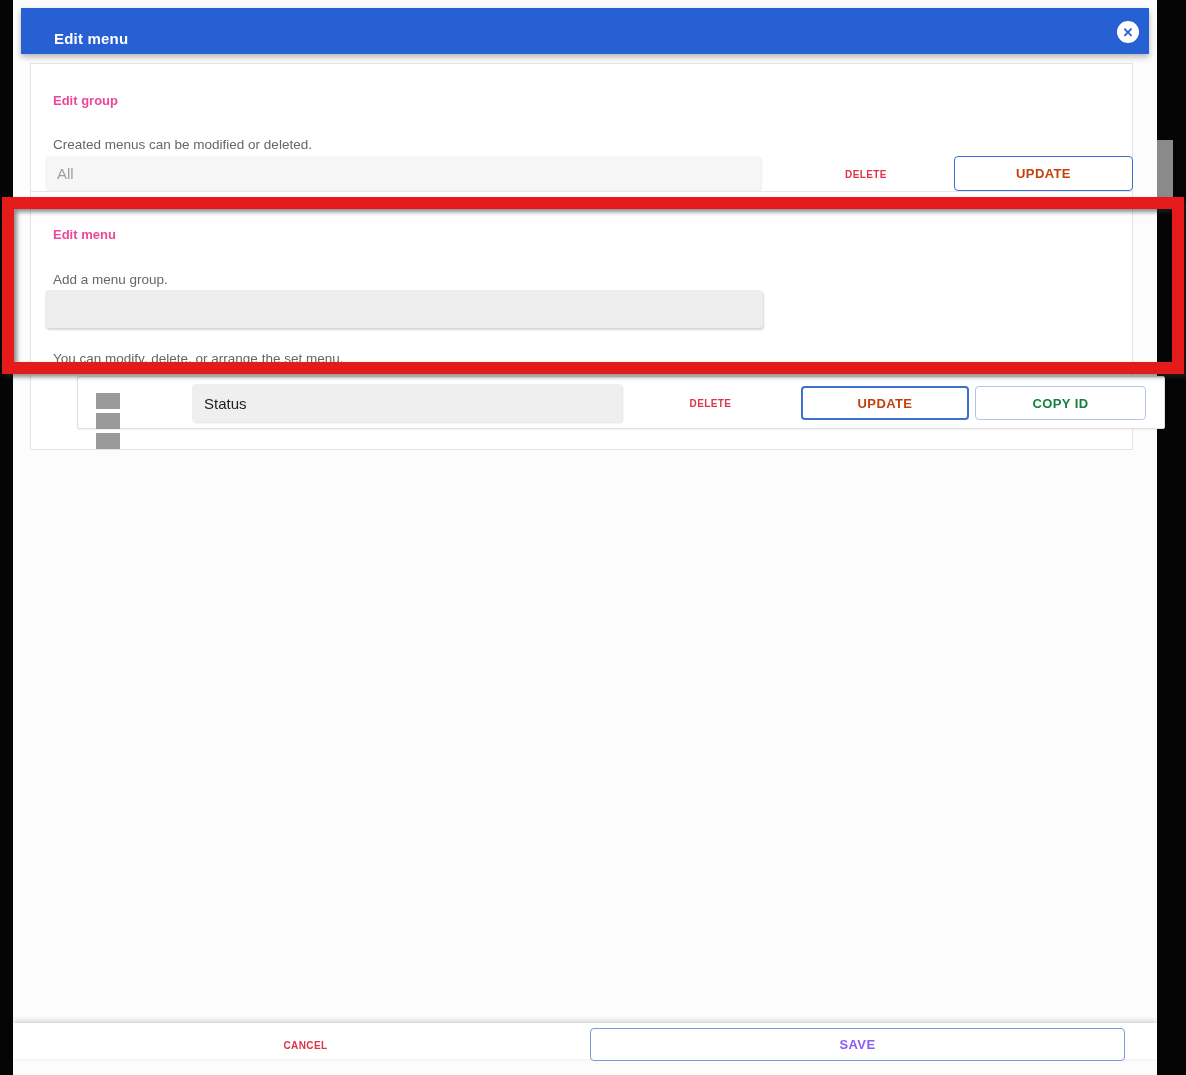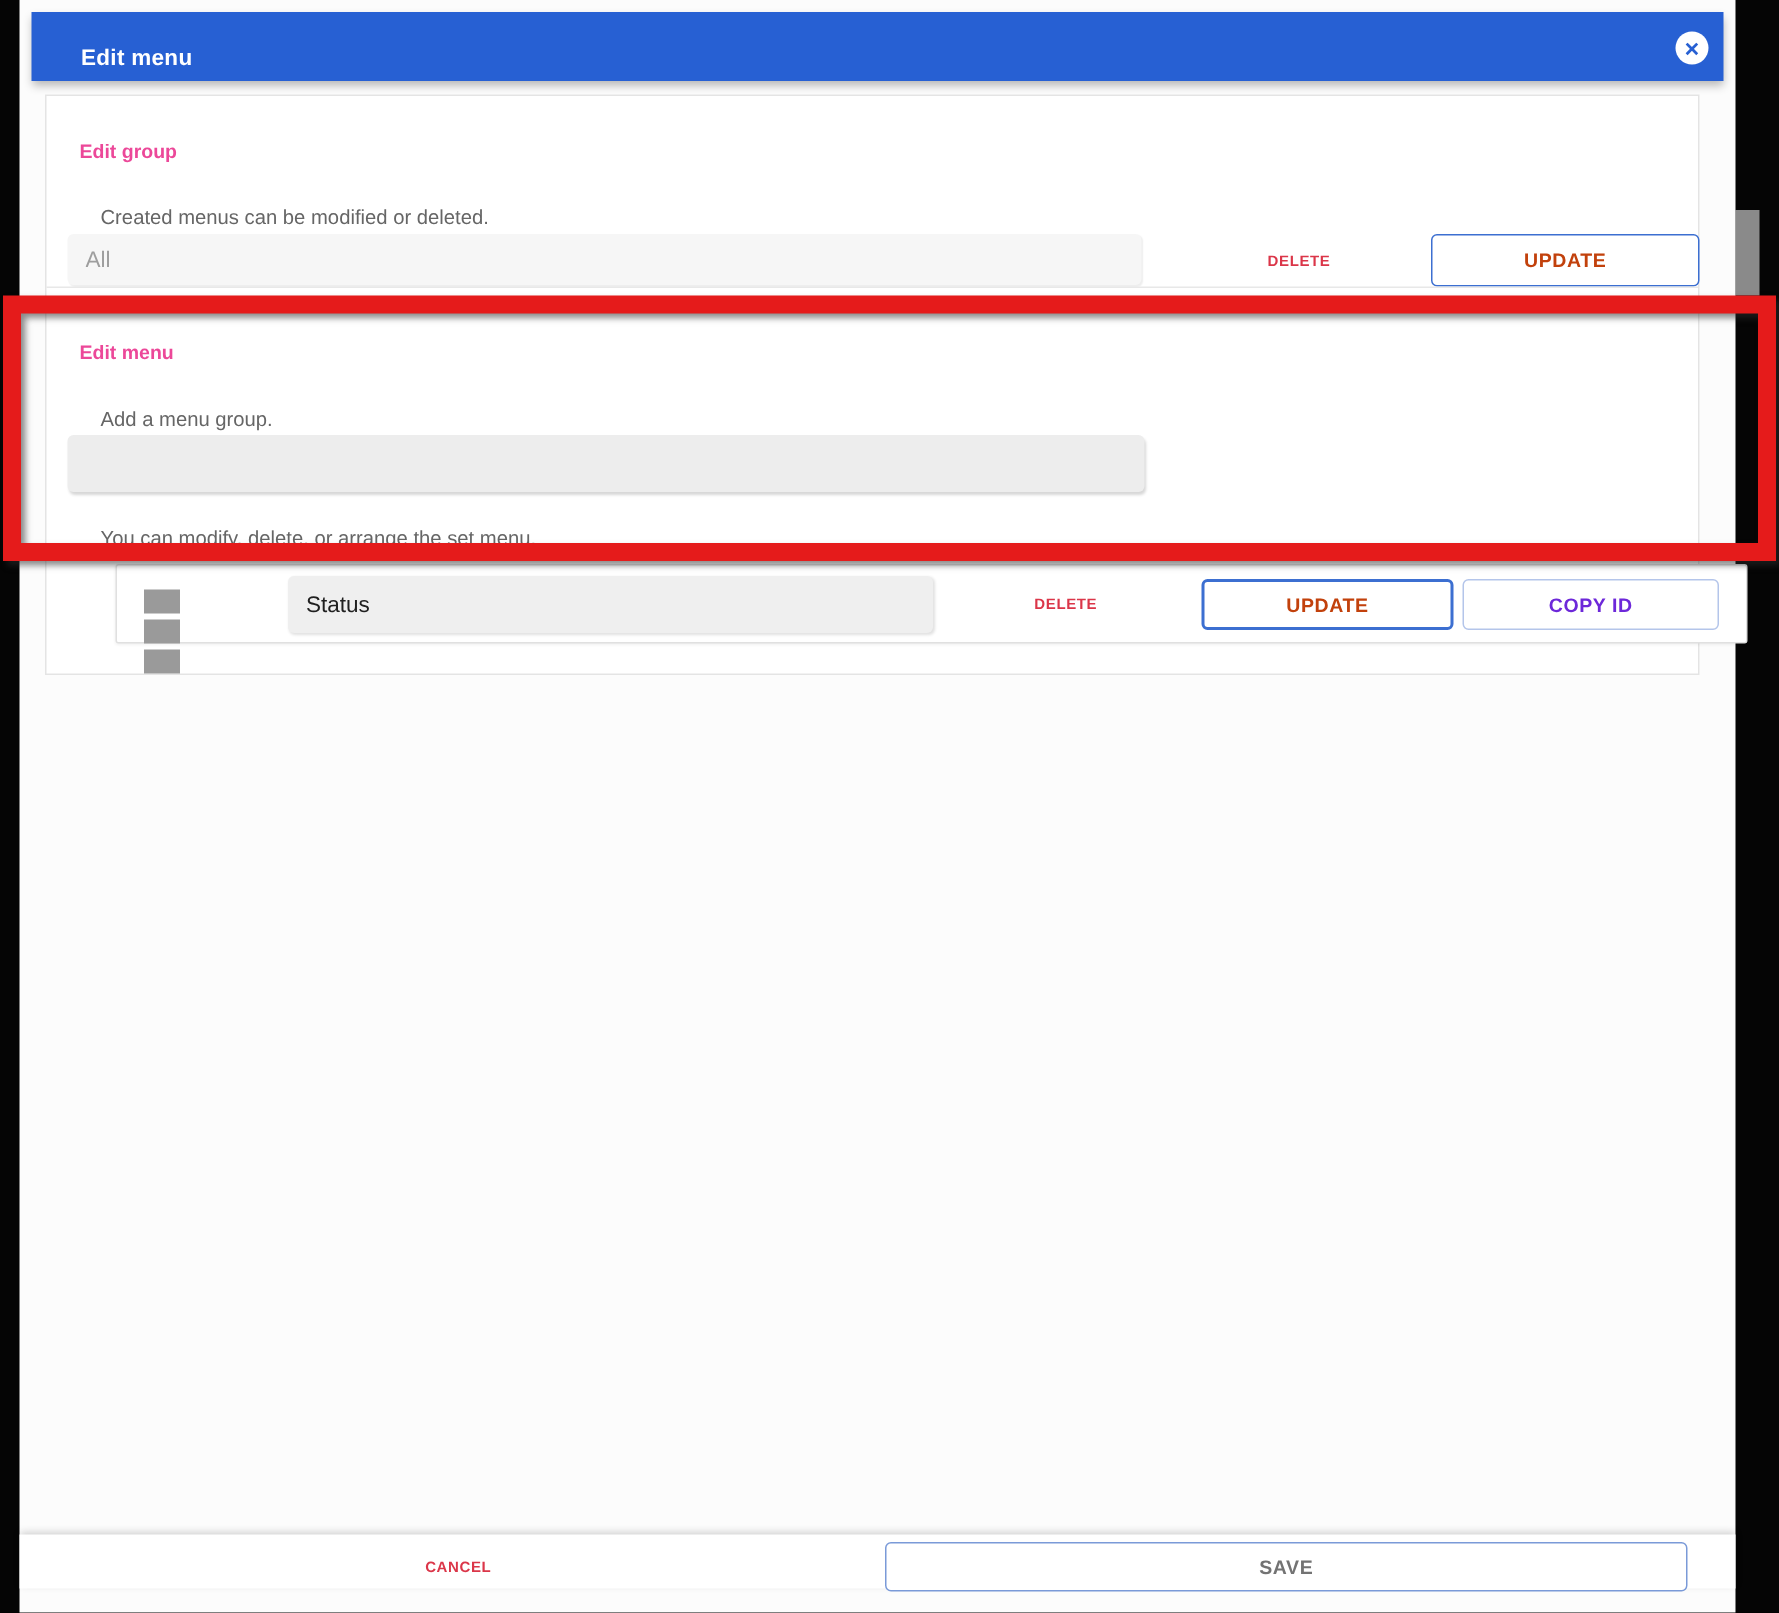--- a/index.html
+++ b/index.html
@@ -25,21 +25,21 @@
     border-radius:50%; background:#ffffff; border:none; cursor:pointer;
     display:flex; align-items:center; justify-content:center; }
   .close-x { color:#2760d3; font-size:13px; font-weight:bold; line-height:1; }
 
   
   .card { position:absolute; left:17px; top:63px; width:1103px; height:387px;
     background:#ffffff; border:1px solid #e4e4e4; }
 
   .section-heading { position:absolute; left:14px; font-size:13px; font-weight:bold;
     color:#ec4899; }
-  .section-desc { position:absolute; left:28px; font-size:13.5px; color:#666666; }
+  .section-desc { position:absolute; left:14px; font-size:13.5px; color:#666666; }
 
   .divider { position:absolute; left:0; top:127px; width:100%; height:0;
     border-top:1px solid #e8e8e8; }
 
   input.field { font-family:"Liberation Sans", sans-serif; font-size:15px;
     border:none; outline:none; padding:0 12px; border-radius:4px; }
 
   .all-input { position:absolute; left:14px; top:92px; width:716px; height:34px;
     background:#f6f6f6; border:1px solid #e0e0e0; color:#9e9e9e;
     box-shadow:1px 1px 1px rgba(0,0,0,0.07); }
@@ -71,28 +71,28 @@
     cursor:grab; background:none; border:none; padding:0; }
   .drag-handle span { display:block; width:24px; height:2.5px; background:#9a9a9a;
     margin-bottom:4px; }
   .status-input { position:absolute; left:114px; top:7px; width:430px; height:38px;
     background:#efefef; color:#212121; box-shadow:1px 1px 2px rgba(0,0,0,0.12);
     padding-left:16px; }
   .row-delete { position:absolute; left:585px; top:12px; width:95px; height:28px; }
   .row-update { position:absolute; left:723px; top:9px; width:168px; height:34px;
     border-width:2px; }
   .row-copyid { position:absolute; left:897px; top:9px; width:171px; height:34px;
-    color:#6d28d9; border:1px solid #b4c5ea; }
+    color:#15803d; border:1px solid #b4c5ea; }
 
   
   .footer { position:absolute; left:0; bottom:16px; width:100%; height:36px;
     background:#ffffff; box-shadow:0 -2px 5px rgba(0,0,0,0.18); z-index:5; }
   .cancel-btn { position:absolute; left:230px; top:8px; width:125px; height:28px; }
   .save-btn { position:absolute; left:577px; top:5px; width:535px; height:33px;
-    font-weight:bold; color:#737373; border:1px solid #7a9ad8; }
+    font-weight:bold; color:#8b5cf6; border:1px solid #7a9ad8; }
 
   
   .annotation-rect { position:absolute; left:2px; top:197px; width:1182px;
     height:177px; border:12px solid #e51b1b; pointer-events:none; z-index:20;
     filter:drop-shadow(3px 3px 2px rgba(45,45,45,0.55)); }
 </style>
 </head>
 <body>
 
 <div class="underlay left"></div>

